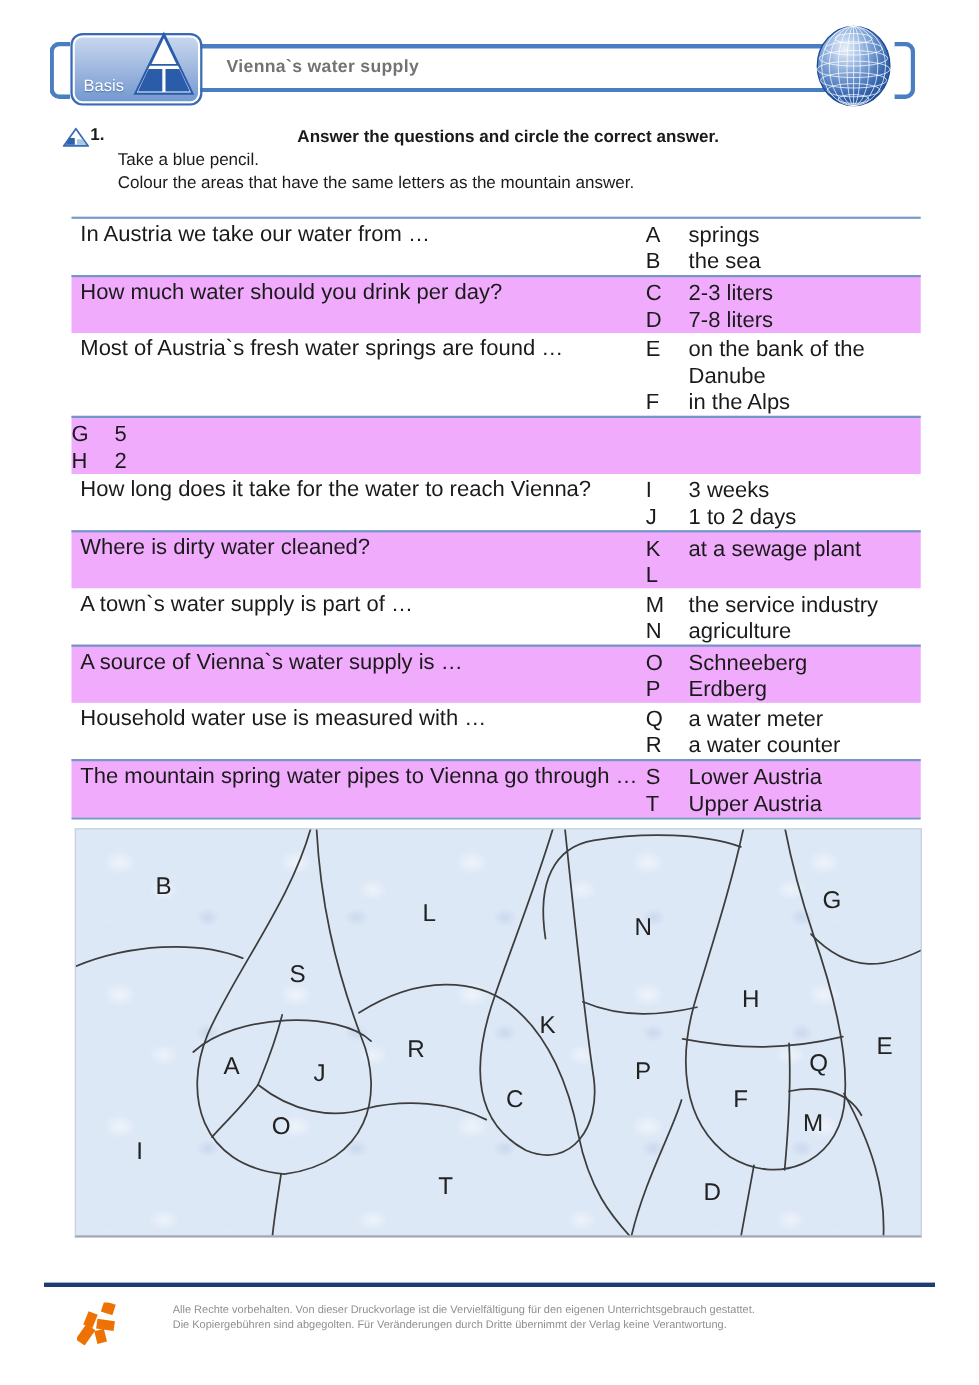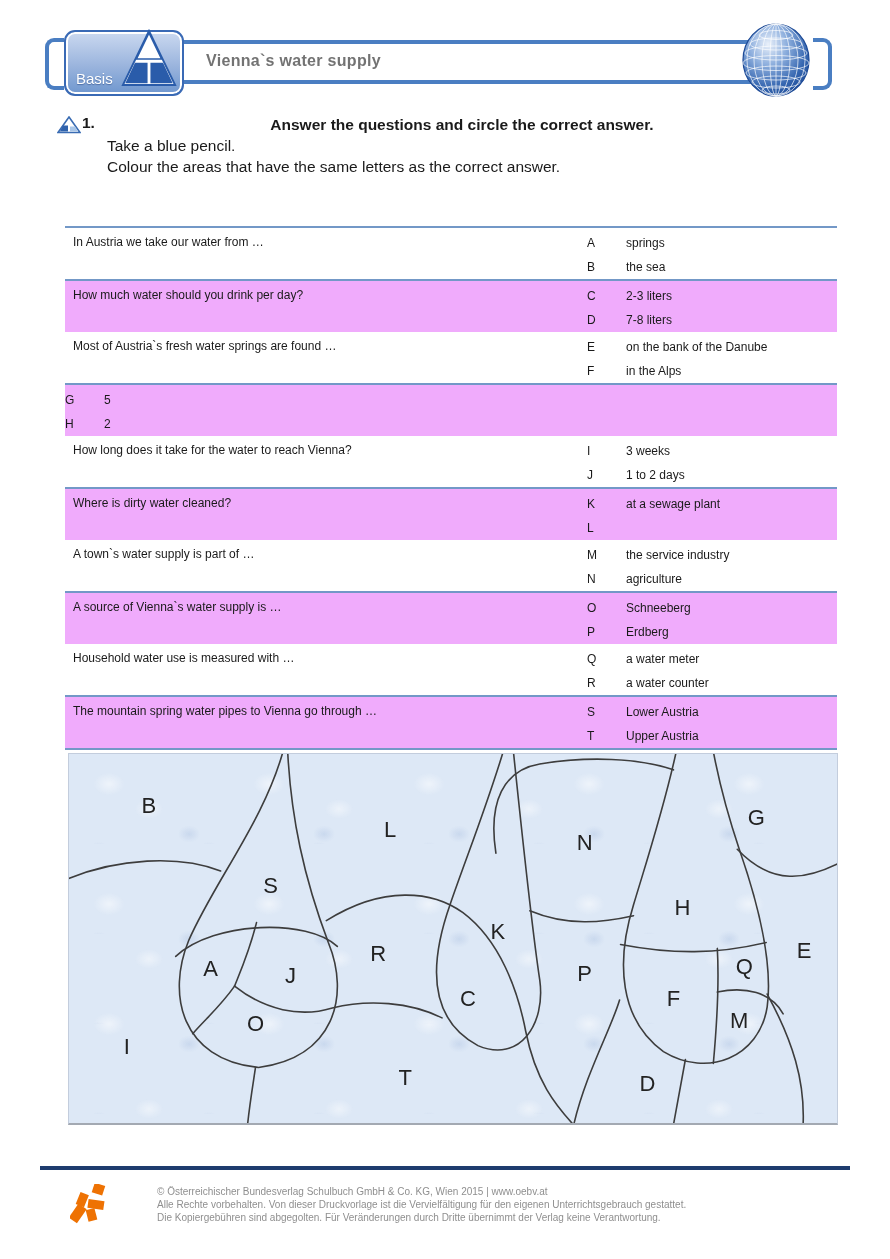--- a/index.html
+++ b/index.html
@@ -25,21 +25,21 @@
 
   
   .task{position:absolute;left:57px;top:114px;width:760px;}
   .task-icon{position:absolute;left:0;top:2px;}
   .task-num{position:absolute;left:25px;top:0;font-weight:bold;font-size:15.5px;}
   .task-lines{margin-left:50px;font-size:15.5px;line-height:21px;}
   .task-lines .b{font-weight:bold;text-align:center;}
 
   
   .quiz{position:absolute;left:65px;top:197px;width:772px;
-        border-top:2px solid #7398c7;border-bottom:2px solid #7398c7;font-size:12px;margin-top:29px;}
+        border-top:2px solid #7398c7;border-bottom:2px solid #7398c7;font-size:20px;}
   .qrow{display:flex;min-height:49px;box-sizing:border-box;background:#fff;}
   .qrow.shaded{background:#f0abfc;border-top:2px solid #7398c7;}
   .qcell{flex:0 0 510px;padding:3px 4px 0 8px;line-height:22px;}
   .opts{flex:1;padding-top:3px;}
   .opt{display:flex;line-height:24px;}
   .letter{flex:0 0 39px;}
   .otext{flex:1;}
 
   
   .puzzle{position:absolute;left:68px;top:753px;width:770px;height:372px;
@@ -109,21 +109,21 @@
   <section class="task">
     <svg class="task-icon" width="24" height="18" viewBox="0 0 24 18">
       <path d="M12,1 L23,16.5 L1,16.5 Z" fill="#fff" stroke="#3a6cb3" stroke-width="1.6"></path>
       <path d="M6,9.5 L11,9.5 L11,15.5 L2.8,15.5 Z" fill="#2f62ac"></path>
       <path d="M13,10.5 L18,10.5 L21,15.5 L13,15.5 Z" fill="#a9c6e8"></path>
     </svg>
     <span class="task-num">1.</span>
     <div class="task-lines">
       <div class="b">Answer the questions and circle the correct answer.</div>
       <div>Take a blue pencil.</div>
-      <div>Colour the areas that have the same letters as the correct answer.</div>
+      <div>Colour the areas that have the same letters as the mountain answer.</div>
     </div>
   </section>
 
   <div class="quiz" id="quiz-table">
       <div class="qrow">
         <div class="qcell">In Austria we take our water from …</div>
         <div class="opts">
           <div class="opt">
             <span class="letter">A</span>
             <span class="otext">springs</span>
@@ -312,18 +312,17 @@
   <svg class="oebv-logo" width="42" height="40" viewBox="0 0 42 40">
     <g fill="#ee7203">
       <rect x="23" y="0" width="11" height="10" transform="rotate(18 28 5)"></rect>
       <rect x="8" y="9" width="9" height="13" transform="rotate(22 12 15)"></rect>
       <rect x="18" y="16" width="16" height="9" transform="rotate(8 26 20)"></rect>
       <rect x="3" y="21" width="10" height="17" transform="rotate(35 8 29)"></rect>
       <rect x="17" y="25" width="9" height="12" transform="rotate(-14 21 31)"></rect>
     </g>
   </svg>
   <div class="legal">
-    <div>© Österreichischer Bundesverlag Schulbuch GmbH &amp; Co. KG, Wien 2015 | www.oebv.at</div>
     <div>Alle Rechte vorbehalten. Von dieser Druckvorlage ist die Vervielfältigung für den eigenen Unterrichtsgebrauch gestattet.</div>
     <div>Die Kopiergebühren sind abgegolten. Für Veränderungen durch Dritte übernimmt der Verlag keine Verantwortung.</div>
   </div>
 
 </div>
 
 </body></html>

